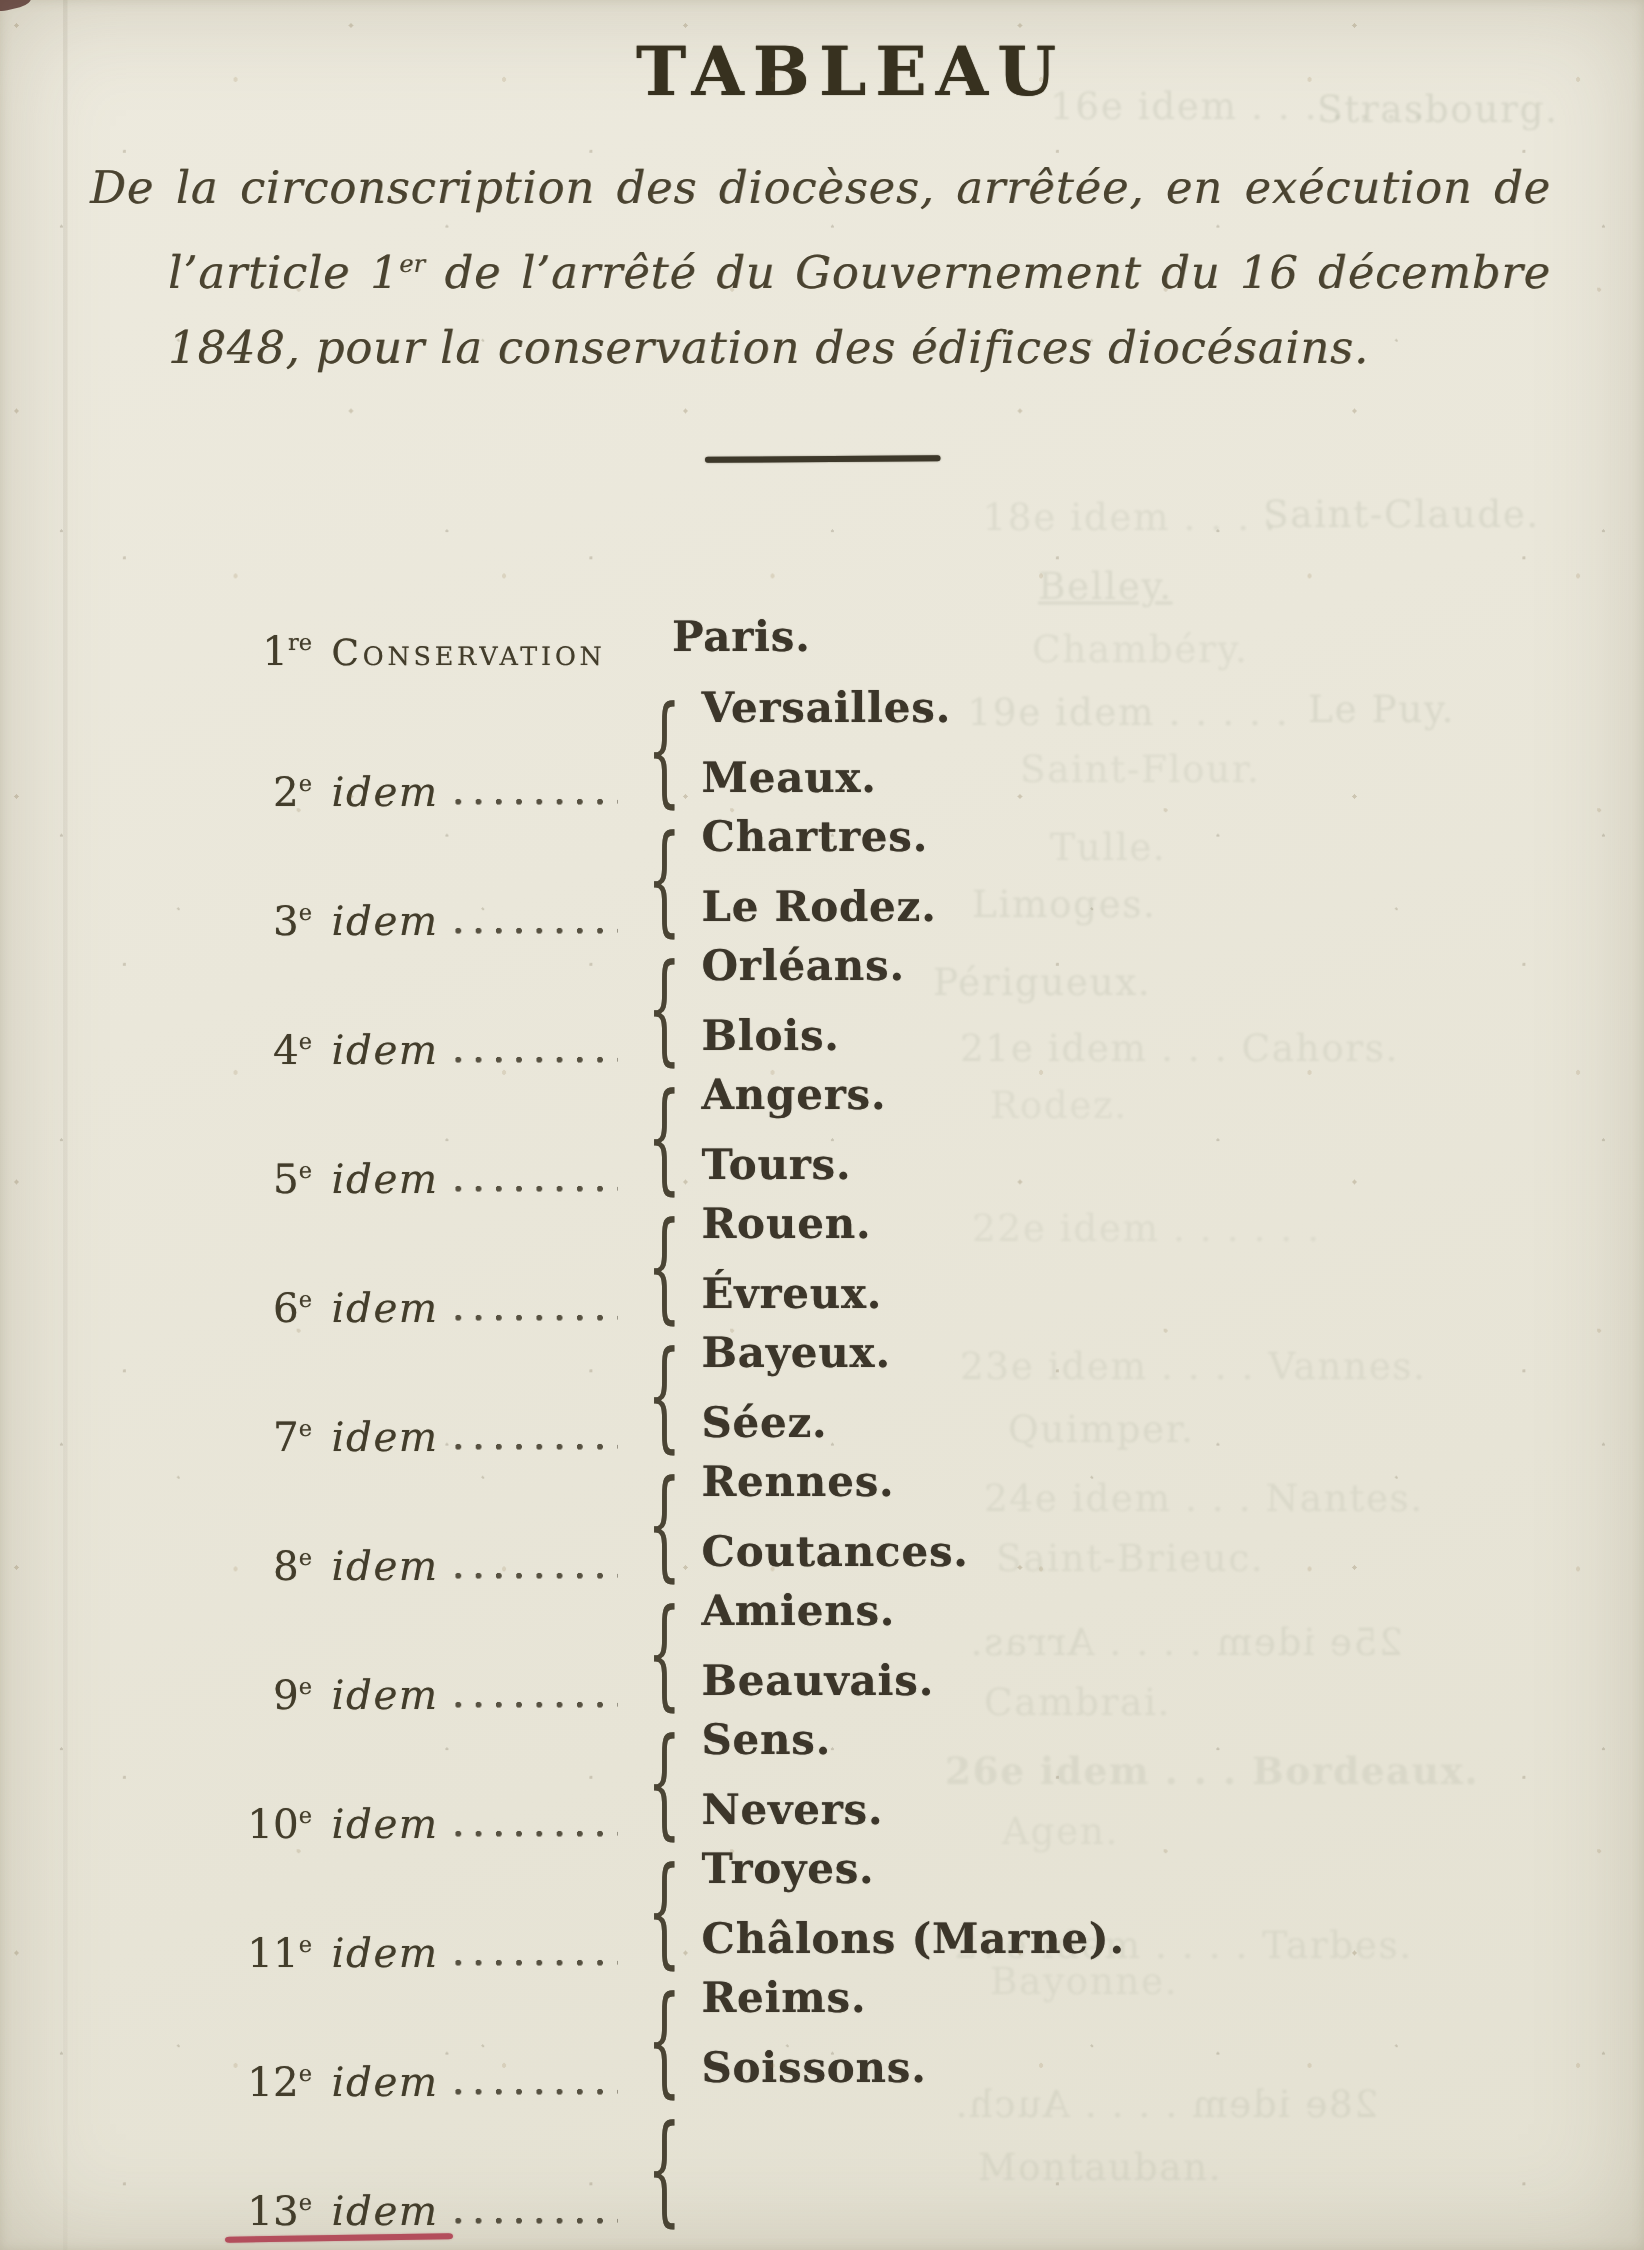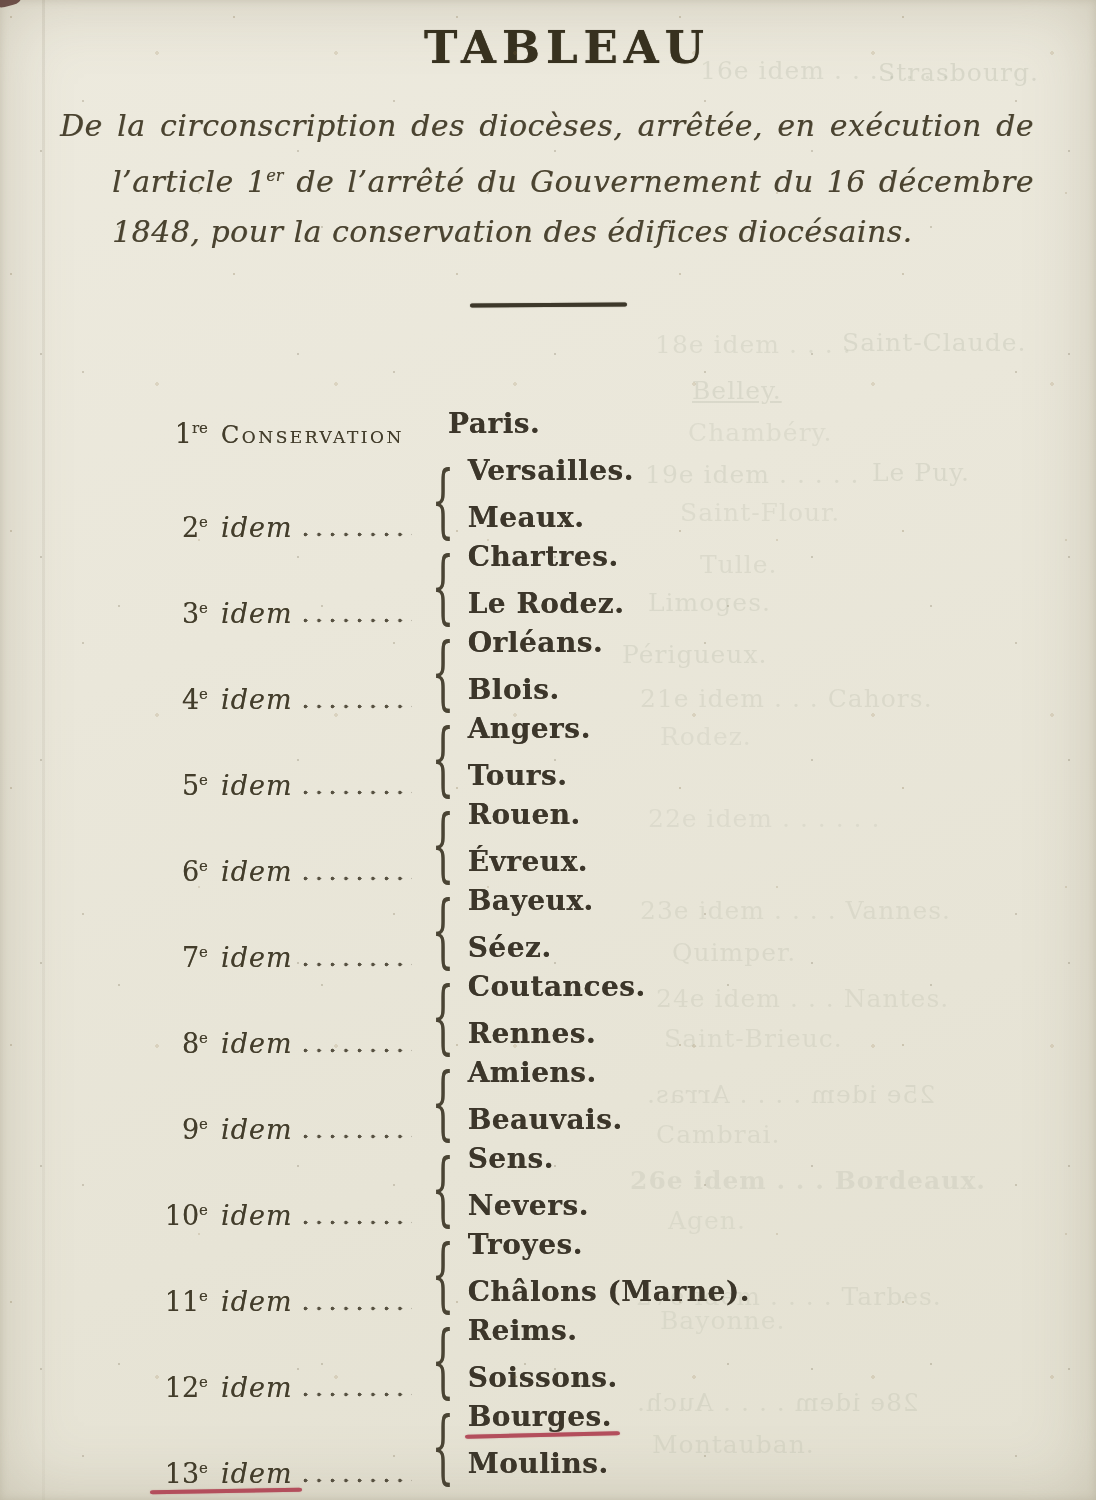--- a/index.html
+++ b/index.html
@@ -288,22 +288,22 @@
       <div class="row">
         <div class="left">
           <span class="numwrap"><span>8</span><sup class="numsup">e</sup></span>
           <span class="label">idem</span>
           <span class="dot-leader"></span>
         </div>
         <span class="brace-col">
           <span class="brace">{</span>
         </span>
         <div class="cities">
+          <div class="city-line"><span class="city">Rennes.</span></div>
           <div class="city-line"><span class="city">Coutances.</span></div>
-          <div class="city-line"><span class="city">Rennes.</span></div>
         </div>
       </div>
       <div class="row">
         <div class="left">
           <span class="numwrap"><span>9</span><sup class="numsup">e</sup></span>
           <span class="label">idem</span>
           <span class="dot-leader"></span>
         </div>
         <span class="brace-col">
           <span class="brace">{</span>
@@ -358,21 +358,17 @@
       <div class="row">
         <div class="left">
           <span class="numwrap"><span>13</span><sup class="numsup">e</sup></span>
           <span class="label">idem</span>
           <span class="dot-leader"></span>
           <div class="red-ul-left"></div>
         </div>
         <span class="brace-col">
           <span class="brace">{</span>
         </span>
-        <div class="cities">
-          <div class="city-line"><span class="city city-red">Bourges.</span></div>
-          <div class="city-line"><span class="city">Moulins.</span></div>
-        </div>
       </div>
     </div>
 
   <div class="texture"></div>
 </div>
 
 </body></html>

